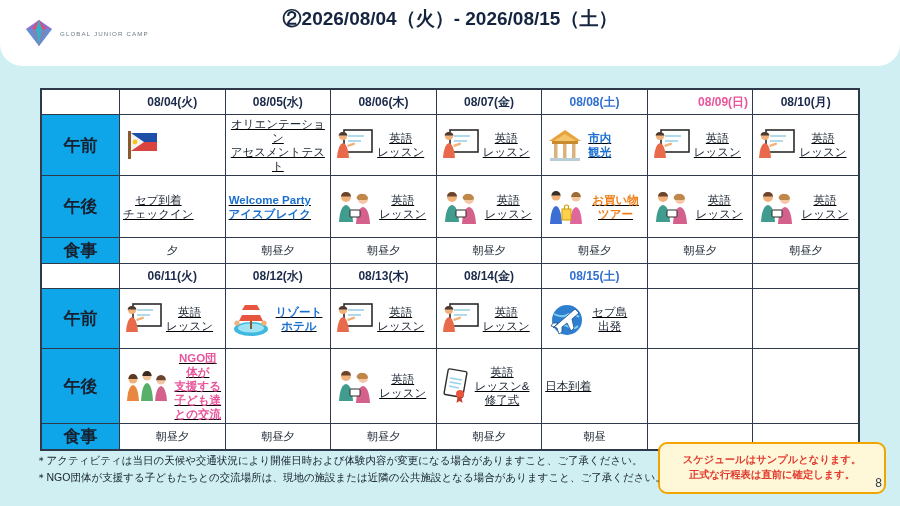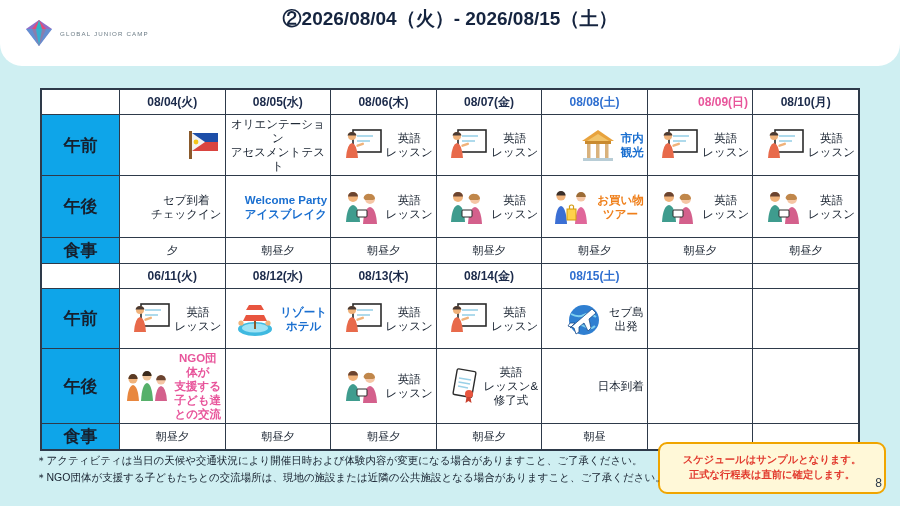--- a/index.html
+++ b/index.html
@@ -68,22 +68,22 @@
     font-size:17px; font-weight:bold; color:#16202e;
     background:#0ea5e9;
   }
   .r-am { height:60px; }
   .r-pm { height:62px; }
   .r-meal { height:26px; }
   .meal { font-size:11px; color:#16202e; }
 
   .cell {
     position:relative; height:100%;
-    display:flex; align-items:center; justify-content:flex-end;
-    gap:3px; padding:2px 3px;
+    display:flex; align-items:center; justify-content:flex-start;
+    gap:3px; padding:2px 3px;text-decoration:underline;
   }
   .cell-txt {
     font-size:11.5px; line-height:1.22; color:#16202e; font-weight:normal;
     white-space:pre-line;
   }
   .txt-blue { color:#1a6fd0; font-weight:bold; }
   .txt-orange { color:#ef7f1a; font-weight:bold; }
   .txt-pink { color:#e8559b; font-weight:bold; }
 
   

